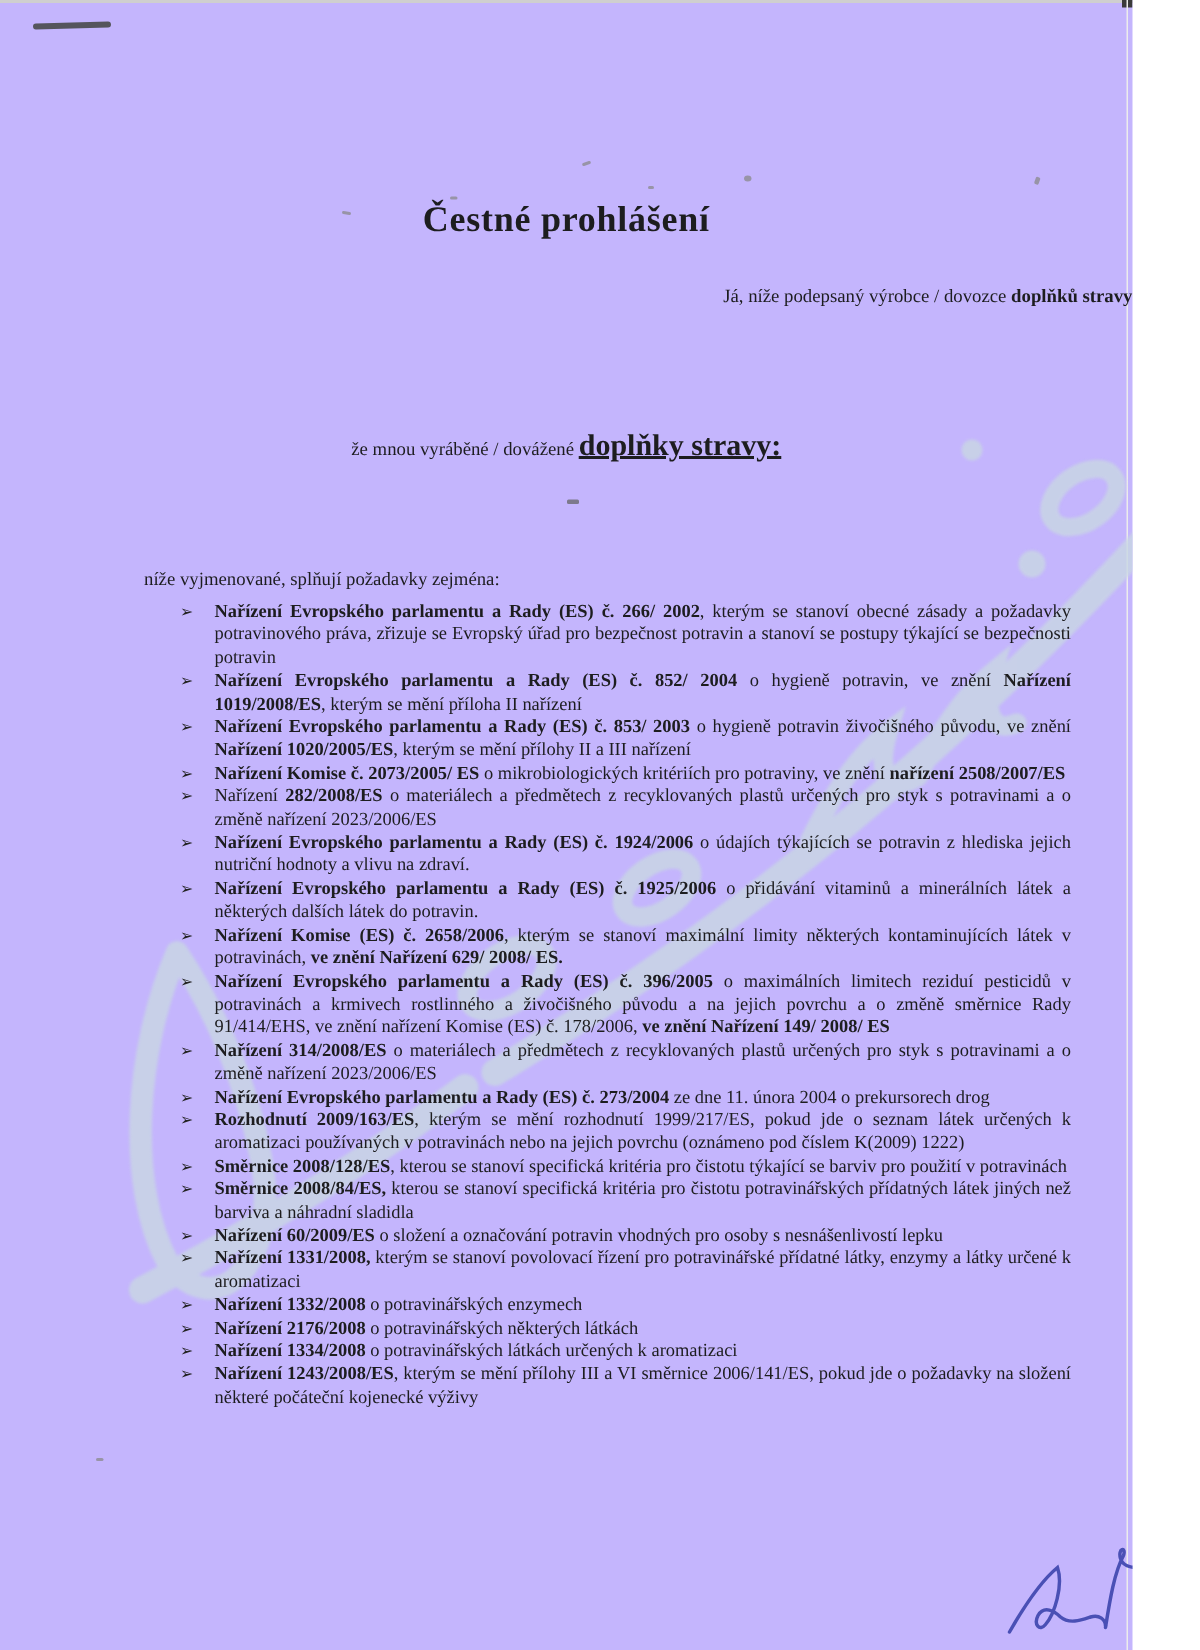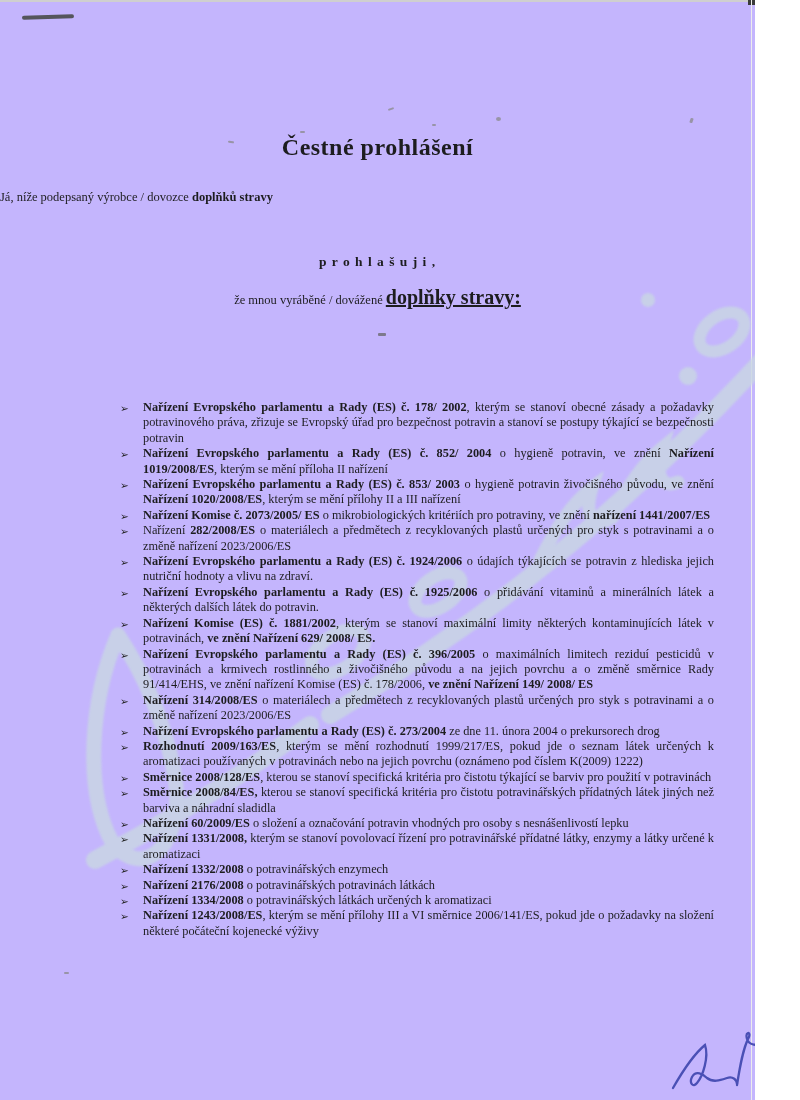--- a/index.html
+++ b/index.html
@@ -12,21 +12,21 @@
   .corner-dot { position:absolute; top:0; right:0; width:7px; height:5px; background:#3a3a3a; }
   .left-bar { position:absolute; left:22px; top:15px; width:52px; height:4px; background:#55555c; border-radius:2px; transform:rotate(-1.5deg); }
   .right-edge { position:absolute; top:0; right:3px; width:1px; height:1100px; background:#ececec; }
   .speck { position:absolute; background:#8a8a8a; opacity:.75; border-radius:1px; }
   
   .wm { position:absolute; left:0; top:0; pointer-events:none; filter:blur(1px); }
   .sig { position:absolute; left:640px; top:1018px; pointer-events:none; }
   
   .title { position:absolute; top:134px; left:0; width:100%; text-align:center;
            font-size:24px; font-weight:bold; letter-spacing:.5px; }
-  .subtitle { position:absolute; top:190px; left:0; width:100%; text-align:left; font-size:12.5px; }
+  .subtitle { position:absolute; top:190px; left:0; width:100%; text-align:right; font-size:12.5px; }
   .declare { position:absolute; top:254px; left:0; width:100%; text-align:center;
              font-size:13.5px; font-weight:bold; letter-spacing:1px; }
   .lead { position:absolute; top:286px; left:0; width:100%; text-align:center; font-size:12.5px; }
   .lead .big { font-size:20px; font-weight:bold; text-decoration:underline; text-decoration-thickness:2px; }
   .intro { position:absolute; left:96px; top:379px; font-size:12.5px; }
   
   .list { position:absolute; left:120px; top:400px; width:594px; font-size:12.3px; line-height:15.4px; }
   .item { position:relative; padding-left:23px; text-align:justify; }
   .bullet { position:absolute; left:0; top:1px; font-family:"DejaVu Sans", sans-serif; font-size:10.5px; color:#222; }
   .item .b { font-weight:bold; }
@@ -66,44 +66,44 @@
       <circle cx="688" cy="376" r="9" fill="#c9d7e3" stroke="none"></circle>
       <circle cx="648" cy="300" r="7" fill="#c9d7e3" stroke="none"></circle>
       <circle cx="770" cy="300" r="6" fill="#c9d7e3" stroke="none"></circle>
     </g>
   </svg>
 
   <div class="title">Čestné prohlášení</div>
 
   <div class="subtitle"><span>Já, níže podepsaný výrobce / dovozce </span><b>doplňků stravy</b></div>
 
-  <div class="declare">p r o h l a š u j i ,</div>
 
   <div class="lead"><span>že mnou vyráběné / dovážené </span><span class="big">doplňky stravy:</span></div>
 
+  <div class="intro">níže vyjmenované, splňují požadavky zejména:</div>
 
   <div class="list">
-      <div class="item"><span class="bullet">➢</span><span class="b">Nařízení Evropského parlamentu a Rady (ES) č. 178/ 2002</span><span>, kterým se stanoví obecné zásady a požadavky potravinového práva, zřizuje se Evropský úřad pro bezpečnost potravin a stanoví se postupy týkající se bezpečnosti potravin</span></div>
+      <div class="item"><span class="bullet">➢</span><span class="b">Nařízení Evropského parlamentu a Rady (ES) č. 266/ 2002</span><span>, kterým se stanoví obecné zásady a požadavky potravinového práva, zřizuje se Evropský úřad pro bezpečnost potravin a stanoví se postupy týkající se bezpečnosti potravin</span></div>
       <div class="item"><span class="bullet">➢</span><span class="b">Nařízení Evropského parlamentu a Rady (ES) č. 852/ 2004</span><span> o hygieně potravin, ve znění </span><span class="b">Nařízení 1019/2008/ES</span><span>, kterým se mění příloha II nařízení</span></div>
-      <div class="item"><span class="bullet">➢</span><span class="b">Nařízení Evropského parlamentu a Rady (ES) č. 853/ 2003</span><span> o hygieně potravin živočišného původu, ve znění </span><span class="b">Nařízení 1020/2008/ES</span><span>, kterým se mění přílohy II a III nařízení</span></div>
-      <div class="item"><span class="bullet">➢</span><span class="b">Nařízení Komise č. 2073/2005/ ES</span><span> o mikrobiologických kritériích pro potraviny, ve znění </span><span class="b">nařízení 1441/2007/ES</span></div>
+      <div class="item"><span class="bullet">➢</span><span class="b">Nařízení Evropského parlamentu a Rady (ES) č. 853/ 2003</span><span> o hygieně potravin živočišného původu, ve znění </span><span class="b">Nařízení 1020/2005/ES</span><span>, kterým se mění přílohy II a III nařízení</span></div>
+      <div class="item"><span class="bullet">➢</span><span class="b">Nařízení Komise č. 2073/2005/ ES</span><span> o mikrobiologických kritériích pro potraviny, ve znění </span><span class="b">nařízení 2508/2007/ES</span></div>
       <div class="item"><span class="bullet">➢</span><span>Nařízení </span><span class="b">282/2008/ES</span><span> o materiálech a předmětech z recyklovaných plastů určených pro styk s potravinami a o změně nařízení 2023/2006/ES</span></div>
       <div class="item"><span class="bullet">➢</span><span class="b">Nařízení Evropského parlamentu a Rady (ES) č. 1924/2006</span><span>  o údajích týkajících se potravin z hlediska jejich nutriční hodnoty a vlivu na zdraví.</span></div>
       <div class="item"><span class="bullet">➢</span><span class="b">Nařízení Evropského parlamentu a Rady (ES) č. 1925/2006</span><span>  o přidávání vitaminů a minerálních látek a některých dalších látek do potravin.</span></div>
-      <div class="item"><span class="bullet">➢</span><span class="b">Nařízení Komise (ES) č. 1881/2002</span><span>, kterým se stanoví maximální limity některých kontaminujících látek v potravinách, </span><span class="b">ve znění Nařízení 629/ 2008/ ES.</span></div>
+      <div class="item"><span class="bullet">➢</span><span class="b">Nařízení Komise (ES) č. 2658/2006</span><span>, kterým se stanoví maximální limity některých kontaminujících látek v potravinách, </span><span class="b">ve znění Nařízení 629/ 2008/ ES.</span></div>
       <div class="item"><span class="bullet">➢</span><span class="b">Nařízení Evropského parlamentu a Rady (ES) č. 396/2005</span><span> o maximálních limitech reziduí pesticidů v potravinách a krmivech rostlinného a živočišného původu a na jejich povrchu a o změně směrnice Rady 91/414/EHS, ve znění nařízení Komise (ES) č. 178/2006, </span><span class="b">ve znění Nařízení 149/ 2008/ ES</span></div>
       <div class="item"><span class="bullet">➢</span><span class="b">Nařízení 314/2008/ES</span><span> o materiálech a předmětech z recyklovaných plastů určených pro styk s potravinami a o změně nařízení 2023/2006/ES</span></div>
       <div class="item"><span class="bullet">➢</span><span class="b">Nařízení Evropského parlamentu a Rady (ES) č. 273/2004</span><span> ze dne 11. února 2004 o prekursorech drog</span></div>
       <div class="item"><span class="bullet">➢</span><span class="b">Rozhodnutí 2009/163/ES</span><span>, kterým se mění rozhodnutí 1999/217/ES, pokud jde o seznam látek určených k aromatizaci používaných v potravinách nebo na jejich povrchu (oznámeno pod číslem K(2009) 1222)</span></div>
       <div class="item"><span class="bullet">➢</span><span class="b">Směrnice 2008/128/ES</span><span>, kterou se stanoví specifická kritéria pro čistotu týkající se barviv pro použití v potravinách</span></div>
       <div class="item"><span class="bullet">➢</span><span class="b">Směrnice 2008/84/ES,</span><span> kterou se stanoví specifická kritéria pro čistotu potravinářských přídatných látek jiných než barviva a náhradní sladidla</span></div>
       <div class="item"><span class="bullet">➢</span><span class="b">Nařízení 60/2009/ES</span><span> o složení a označování potravin vhodných pro osoby s nesnášenlivostí lepku</span></div>
       <div class="item"><span class="bullet">➢</span><span class="b">Nařízení 1331/2008,</span><span> kterým se stanoví povolovací řízení pro potravinářské přídatné látky, enzymy a látky určené k aromatizaci</span></div>
       <div class="item"><span class="bullet">➢</span><span class="b">Nařízení 1332/2008</span><span> o potravinářských enzymech</span></div>
-      <div class="item"><span class="bullet">➢</span><span class="b">Nařízení 2176/2008</span><span> o potravinářských potravinách látkách</span></div>
+      <div class="item"><span class="bullet">➢</span><span class="b">Nařízení 2176/2008</span><span> o potravinářských některých látkách</span></div>
       <div class="item"><span class="bullet">➢</span><span class="b">Nařízení 1334/2008</span><span> o potravinářských látkách určených k aromatizaci</span></div>
       <div class="item"><span class="bullet">➢</span><span class="b">Nařízení 1243/2008/ES</span><span>, kterým se mění přílohy III a VI směrnice 2006/141/ES, pokud jde o požadavky na složení některé počáteční kojenecké výživy</span></div>
     </div>
 
   <svg class="sig" width="140" height="82" viewBox="0 0 140 82">
     <g fill="none" stroke="#4a50b5" stroke-width="2.3" stroke-linecap="round">
       <path d="M 33 70 C 41 56, 54 36, 65 27 C 69 39, 63 58, 57 65 C 53 70, 49 65, 52 59 C 56 52, 63 56, 67 60 C 73 65, 81 62, 87 60 C 93 58, 97 62, 97 66" stroke="#4a50b5"></path>
       <path d="M 97 67 C 100 48, 103 30, 109 19 C 111 13, 105 14, 107 21 C 110 30, 122 26, 130 26 C 135 26, 137 31, 133 33" stroke="#4a50b5"></path>
     </g>
   </svg>

